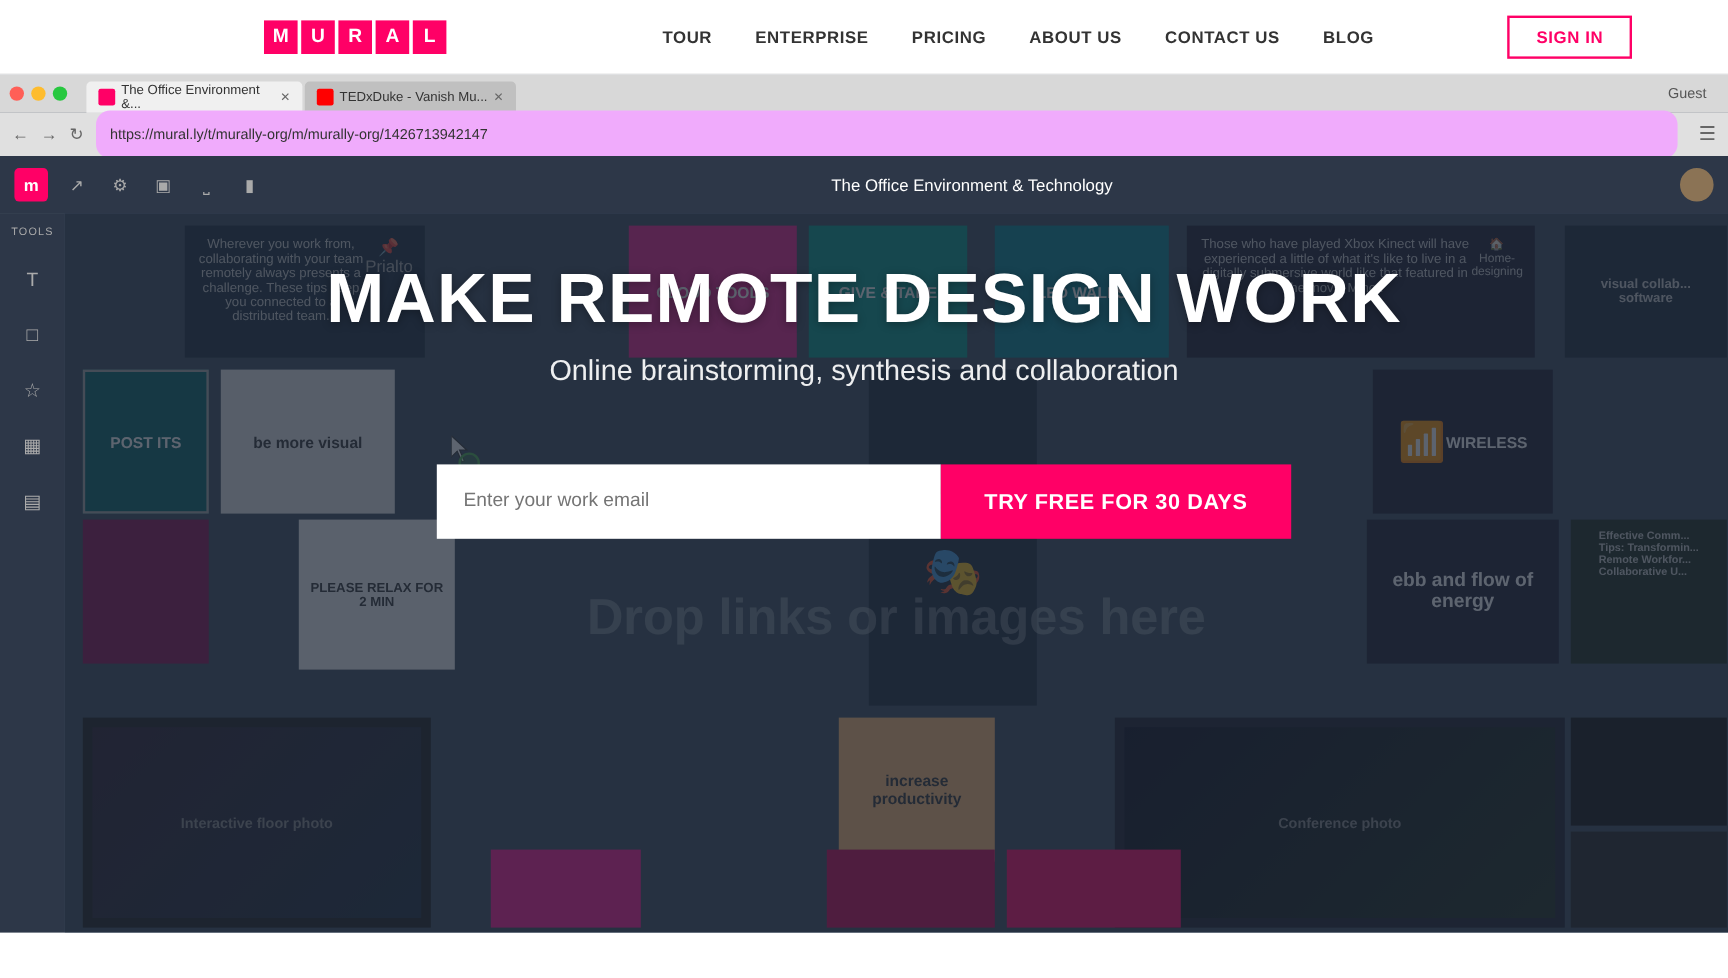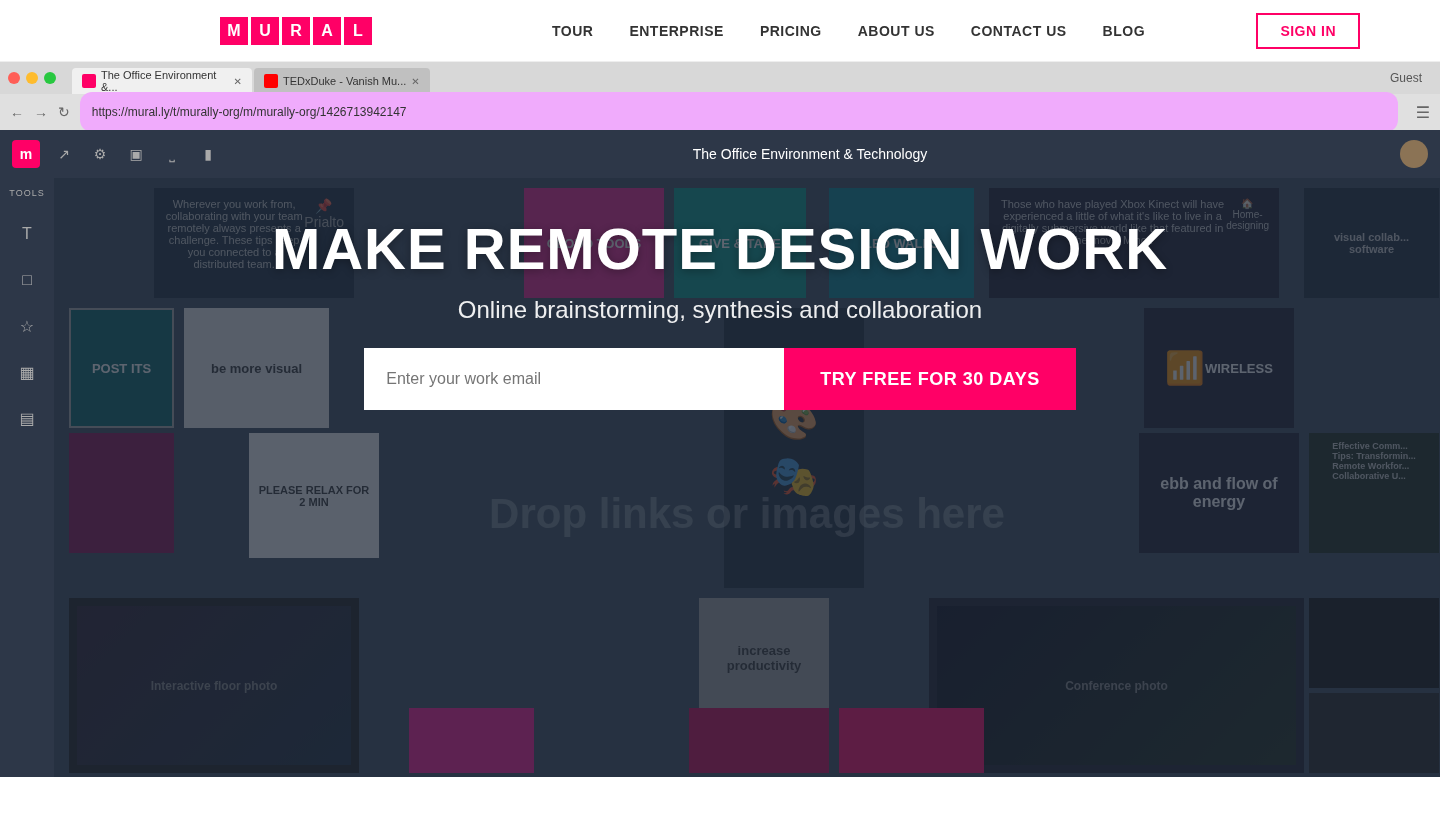--- a/index.html
+++ b/index.html
@@ -129,21 +129,21 @@
     }
     #hero-title {
       font-size: 58px; font-weight: 800; color: #fff; letter-spacing: 1px; text-align: center;
       text-shadow: 0 2px 8px rgba(0,0,0,0.3);
     }
     #hero-subtitle {
       font-size: 24px; color: rgba(255,255,255,0.92); margin-top: 14px; text-align: center;
       font-weight: 300;
     }
     #cta-form {
-      display: flex; margin-top: 24px; gap: 0;
+      display: flex; margin-top: 63px; gap: 0;
     }
     #email-input {
       width: 420px; height: 62px; border: none; padding: 0 22px;
       font-size: 16px; color: #999; outline: none; background: #fff;
     }
     #cta-btn {
       height: 62px; padding: 0 36px; background: #ff0066; color: #fff;
       font-size: 18px; font-weight: 700; border: none; cursor: pointer; letter-spacing: 0.5px;
       white-space: nowrap;
     }
@@ -259,21 +259,21 @@
   </div>
 
   <div class="tile" style="top:255px;left:15px;width:105px;height:120px;background:#880e4f;"></div>
   <div class="tile" style="top:255px;left:195px;width:130px;height:125px;background:#f5f5f5;color:#333;font-size:11px;">PLEASE RELAX FOR 2 MIN</div>
   <div class="tile" style="top:255px;left:1085px;width:160px;height:120px;background:#1a1a2e;font-size:16px;">ebb and flow of energy</div>
   <div class="tile" style="top:255px;left:1255px;width:130px;height:120px;background:#1a2a1a;font-size:9px;color:#ccc;text-align:left;padding:8px;align-items:flex-start;">Effective Comm...<br>Tips: Transformin...<br>Remote Workfor...<br>Collaborative U...</div>
 
   <div class="tile" style="top:420px;left:15px;width:290px;height:175px;background:#1a1a1a;overflow:hidden;">
     <div style="width:100%;height:100%;background:linear-gradient(135deg,#2a1a2a,#1a2a3a);display:flex;align-items:center;justify-content:center;color:#888;font-size:12px;">Interactive floor photo</div>
   </div>
-  <div class="tile" style="top:420px;left:645px;width:130px;height:120px;background:#a3a3a3;color:#333;">increase productivity</div>
+  <div class="tile" style="top:420px;left:645px;width:130px;height:120px;background:#fdba74;color:#333;">increase productivity</div>
   <div class="tile" style="top:420px;left:875px;width:375px;height:175px;background:#1a1a2a;">
     <div style="width:100%;height:100%;background:linear-gradient(135deg,#0a0a1a,#1a2a1a);display:flex;align-items:center;justify-content:center;color:#888;font-size:12px;">Conference photo</div>
   </div>
   <div class="tile" style="top:420px;left:1255px;width:130px;height:90px;background:#111;"></div>
   <div class="tile" style="top:515px;left:1255px;width:130px;height:80px;background:#222;font-size:9px;color:#aaa;"></div>
 
   <div class="tile" style="top:530px;left:355px;width:125px;height:65px;background:#ff1493;"></div>
   <div class="tile" style="top:530px;left:635px;width:140px;height:65px;background:#cc0055;"></div>
   <div class="tile" style="top:530px;left:785px;width:145px;height:65px;background:#ff0066;"></div>
 </div>

